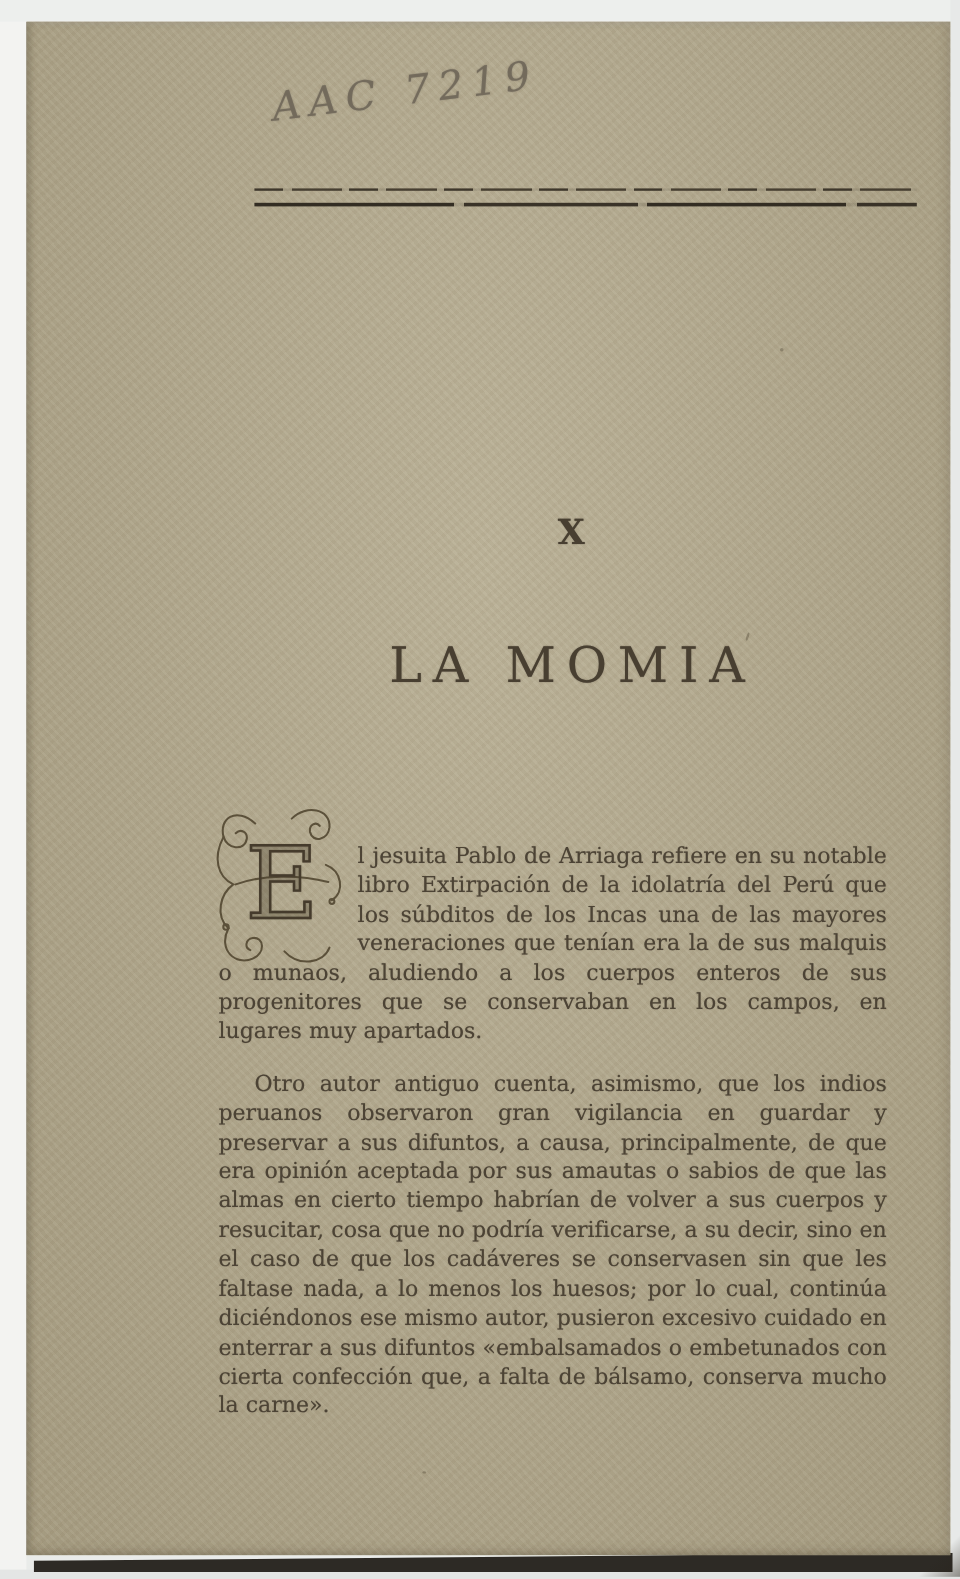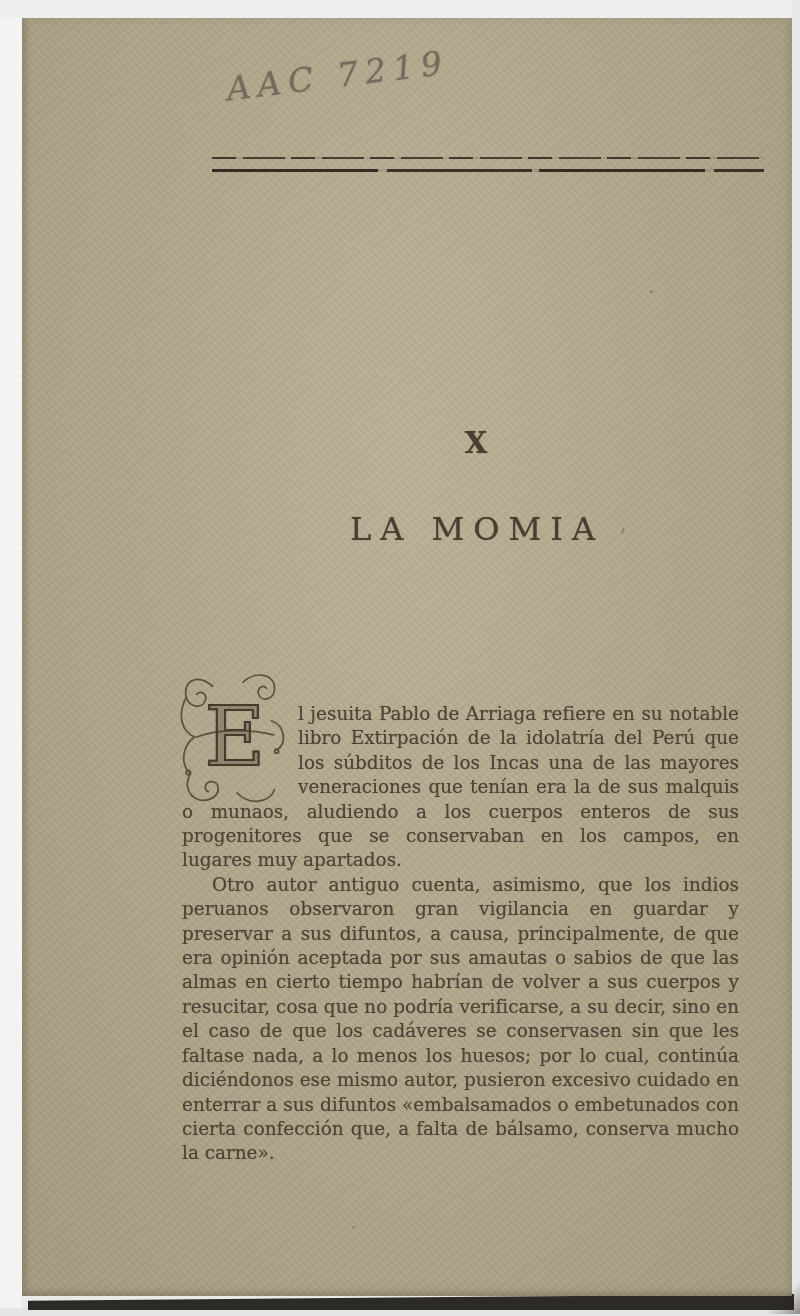--- a/index.html
+++ b/index.html
@@ -52,33 +52,33 @@
   .rule-bottom{
     top:151px;height:3px;
     background:repeating-linear-gradient(90deg,#332d23 0 166px, rgba(51,45,35,0.12) 166px 175px, #3a3328 175px 320px, rgba(51,45,35,0.15) 320px 327px);
   }
 
   .heading{
     position:absolute;left:160px;width:556px;text-align:center;
     color:#483f31;transform:translateX(17px);
   }
   .chapter{top:408px;font-size:29px;font-weight:bold;letter-spacing:2px;text-shadow:0 0 1px rgba(62,54,42,0.75);}
-  .title1{top:492px;font-size:32px;letter-spacing:9px;text-shadow:0 0 1px rgba(64,56,44,0.65);}
+  .title1{top:512px;font-size:41px;letter-spacing:9px;text-shadow:0 0 1px rgba(64,56,44,0.65);}
   .title2{top:543px;font-size:32px;letter-spacing:7px;word-spacing:8px;text-shadow:0 0 1px rgba(64,56,44,0.65);}
 
   .body-text{
     position:absolute;left:160px;top:684px;width:557px;
     font-size:18.4px;line-height:24.4px;
     color:#4c4335;text-align:justify;
     text-shadow:0 0 0.8px rgba(76,67,53,0.55);
   }
   .dropcap{float:left;width:116px;height:74px;position:relative;}
   .dropcap svg{position:absolute;left:-4px;top:-32px;width:114px;height:138px;overflow:visible;}
   .para{margin:0;}
-  .para.indent{text-indent:30px;}
+  .para.indent{text-indent:30px;margin-top:19px;}
   .it{}
 
   .speck1,.speck2,.speck3{position:absolute;border-radius:50%;background:rgba(70,60,44,0.35);}
   .speck1{left:628px;top:272px;width:3px;height:3px;}
   .speck2{left:600px;top:509px;width:2px;height:7px;transform:rotate(18deg);}
   .speck3{left:330px;top:1208px;width:3px;height:2px;}
 </style>
 </head>
 <body>
 

